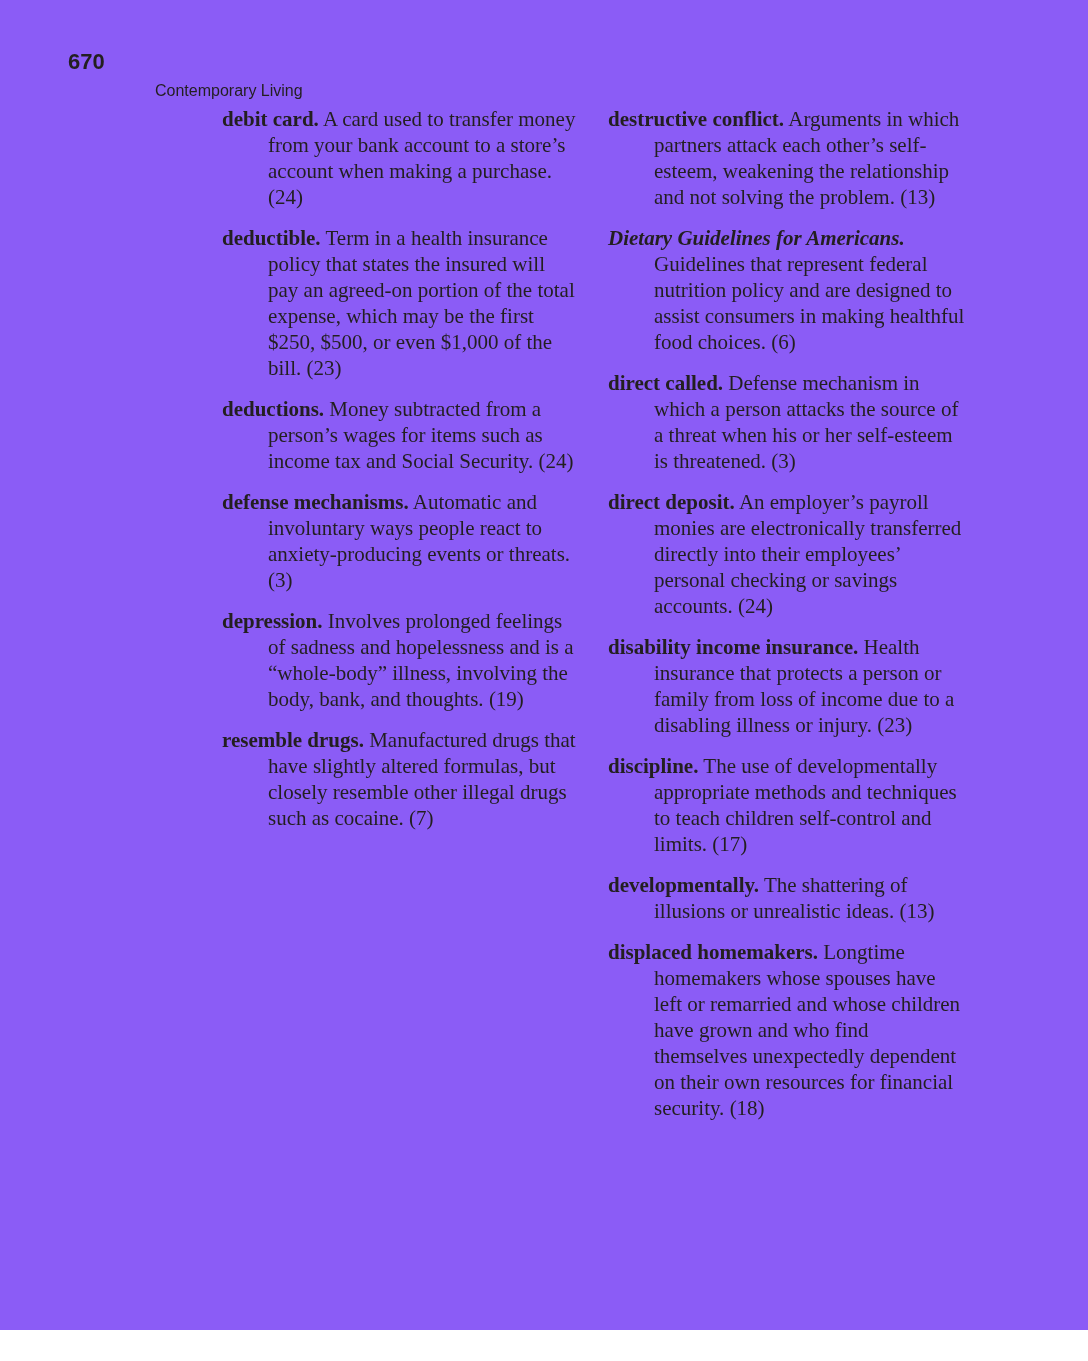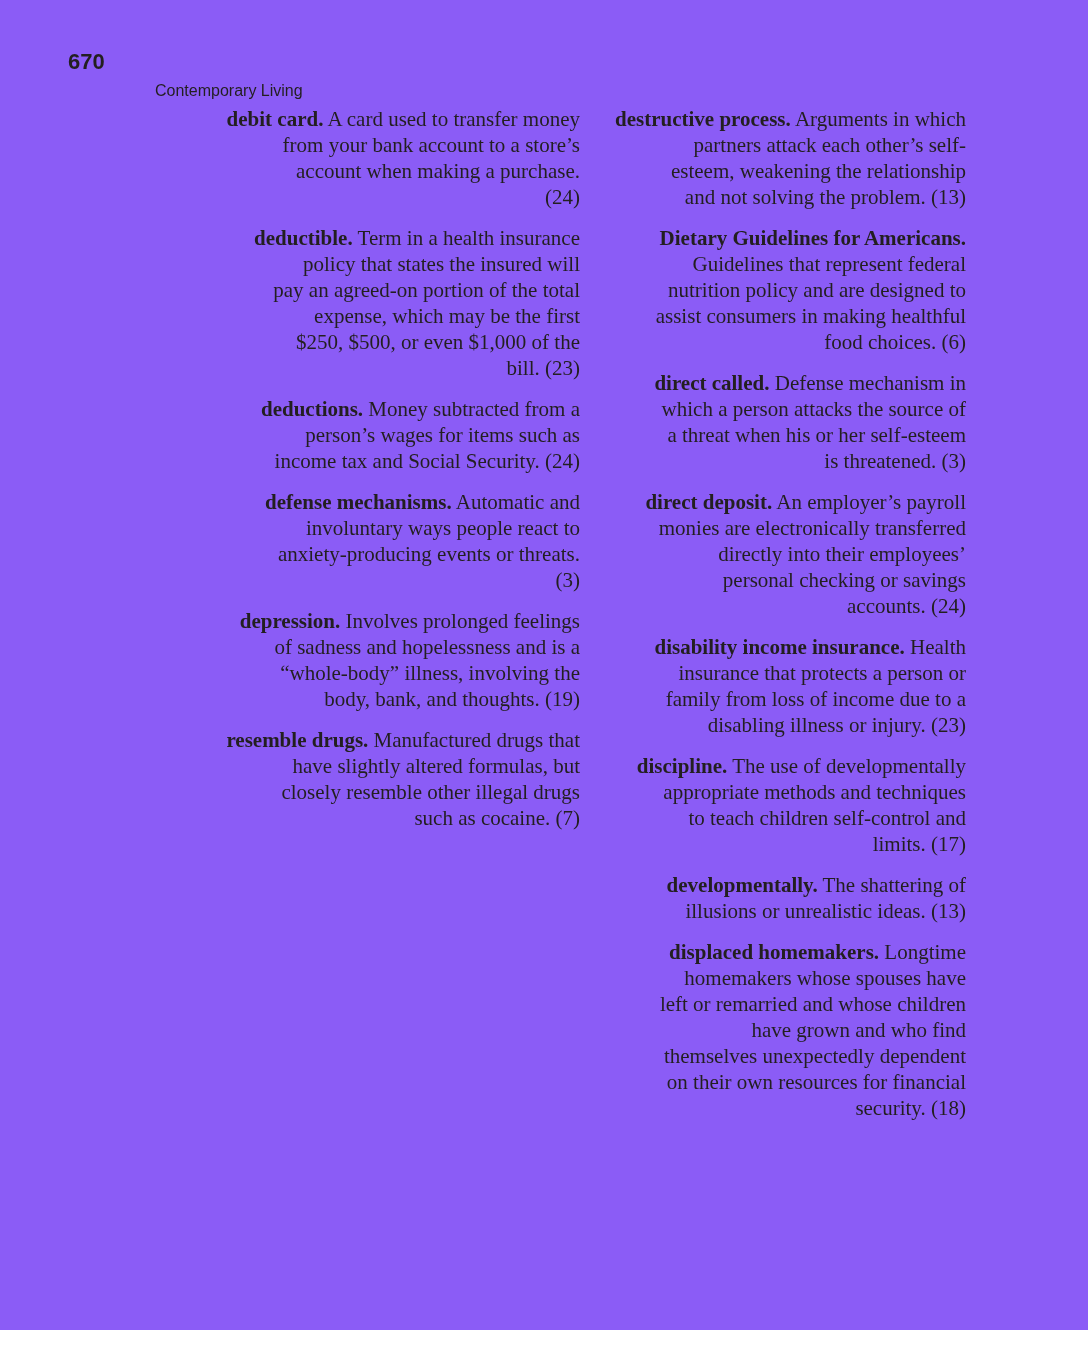--- a/index.html
+++ b/index.html
@@ -35,24 +35,24 @@
     position:absolute;top:106px;left:222px;
     display:flex;gap:28px;
   }
   .col{width:358px;}
   .entry{
     margin:0 0 15px 0;
     padding-left:46px;
     text-indent:-46px;
     font-size:21px;
     line-height:26px;
-    text-align:right;
+    text-align:left;
   }
   .term{font-weight:bold;}
-  .term.it{}
+  .term.it{font-style:italic;}
 </style>
 </head>
 <body>
 
 <div id="page">
 
   <header id="page-header">
     <span id="page-number">670</span>
     <span id="running-head">Contemporary Living</span>
   </header>
@@ -60,21 +60,21 @@
   <main id="glossary">
     <section class="col" id="col-left">
         <p class="entry"><span class="term">debit card.</span> <span>A card used to transfer money from your bank account to a store’s account when making a purchase.</span> <span>(24)</span></p>
         <p class="entry"><span class="term">deductible.</span> <span>Term in a health insurance policy that states the insured will pay an agreed-on portion of the total expense, which may be the first $250, $500, or even $1,000 of the bill.</span> <span>(23)</span></p>
         <p class="entry"><span class="term">deductions.</span> <span>Money subtracted from a person’s wages for items such as income tax and Social Security.</span> <span>(24)</span></p>
         <p class="entry"><span class="term">defense mechanisms.</span> <span>Automatic and involuntary ways people react to anxiety-producing events or threats.</span> <span>(3)</span></p>
         <p class="entry"><span class="term">depression.</span> <span>Involves prolonged feelings of sadness and hopelessness and is a “whole-body” illness, involving the body, bank, and thoughts.</span> <span>(19)</span></p>
         <p class="entry"><span class="term">resemble drugs.</span> <span>Manufactured drugs that have slightly altered formulas, but closely resemble other illegal drugs such as cocaine.</span> <span>(7)</span></p>
       </section>
     <section class="col" id="col-right">
-        <p class="entry"><span class="term">destructive process.</span> <span>Arguments in which partners attack each other’s self-esteem, weakening the relationship and not solving the problem.</span> <span>(13)</span></p>
+        <p class="entry"><span class="term">destructive conflict.</span> <span>Arguments in which partners attack each other’s self-esteem, weakening the relationship and not solving the problem.</span> <span>(13)</span></p>
         <p class="entry"><span class="term it">Dietary Guidelines for Americans.</span> <span>Guidelines that represent federal nutrition policy and are designed to assist consumers in making healthful food choices.</span> <span>(6)</span></p>
         <p class="entry"><span class="term">direct called.</span> <span>Defense mechanism in which a person attacks the source of a threat when his or her self-esteem is threatened.</span> <span>(3)</span></p>
         <p class="entry"><span class="term">direct deposit.</span> <span>An employer’s payroll monies are electronically transferred directly into their employees’ personal checking or savings accounts.</span> <span>(24)</span></p>
         <p class="entry"><span class="term">disability income insurance.</span> <span>Health insurance that protects a person or family from loss of income due to a disabling illness or injury.</span> <span>(23)</span></p>
         <p class="entry"><span class="term">discipline.</span> <span>The use of developmentally appropriate methods and techniques to teach children self-control and limits.</span> <span>(17)</span></p>
         <p class="entry"><span class="term">developmentally.</span> <span>The shattering of illusions or unrealistic ideas.</span> <span>(13)</span></p>
         <p class="entry"><span class="term">displaced homemakers.</span> <span>Longtime homemakers whose spouses have left or remarried and whose children have grown and who find themselves unexpectedly dependent on their own resources for financial security.</span> <span>(18)</span></p>
       </section>
   </main>
 

